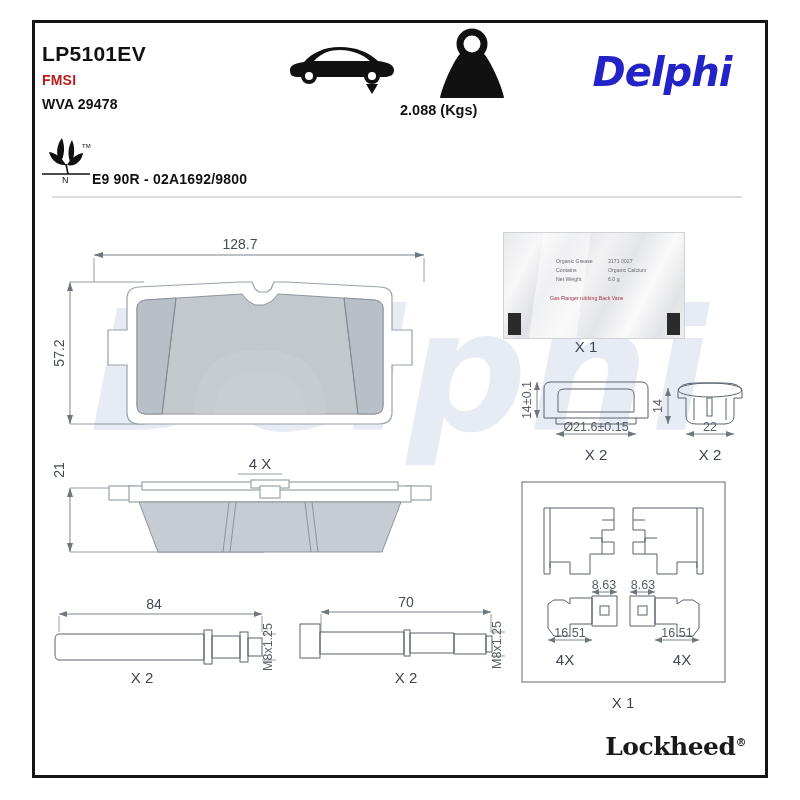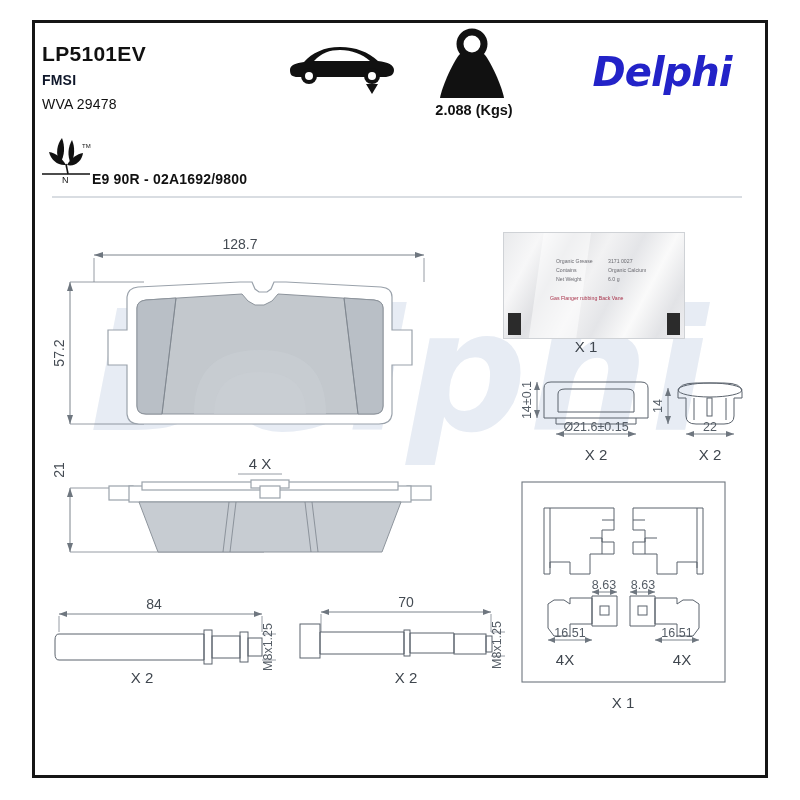--- a/index.html
+++ b/index.html
@@ -16,32 +16,32 @@
   
   .frame{position:absolute;left:32px;top:20px;width:730px;height:752px;
     border:3px solid #151515;background:transparent;z-index:1;}
 
   .divider{position:absolute;left:52px;top:196px;width:690px;height:2px;
     background:#d9dde2;z-index:3;}
 
   
   .hdr{position:absolute;left:0;top:0;width:730px;height:128px;z-index:4;}
   .part-no{position:absolute;left:10px;top:22px;font-size:21px;font-weight:700;color:#111;letter-spacing:.3px;}
-  .fmsi{position:absolute;left:10px;top:52px;font-size:14px;font-weight:700;color:#0f172a;letter-spacing:.2px;}
-  .wva{position:absolute;left:10px;top:76px;font-size:14px;font-weight:400;color:#111;letter-spacing:.2px;}
+  .fmsi{position:absolute;left:10px;top:52px;font-size:14px;font-weight:700;color:#b91c1c;letter-spacing:.2px;}
+  .wva{position:absolute;left:10px;top:76px;font-size:14px;font-weight:700;color:#111;letter-spacing:.2px;}
   .ece{position:absolute;left:60px;top:151px;font-size:14px;font-weight:700;color:#111;letter-spacing:.2px;}
 
   .eco{position:absolute;left:6px;top:114px;width:56px;height:50px;}
   .brand{position:absolute;left:540px;top:28px;width:180px;height:48px;
     font-family:"DejaVu Sans",sans-serif;font-weight:700;font-style:italic;
     font-size:40px;color:#2323c8;letter-spacing:-1px;line-height:48px;text-align:center;}
 
   .axle{position:absolute;left:250px;top:14px;width:120px;height:62px;}
   .weight-ico{position:absolute;left:398px;top:10px;width:84px;height:72px;}
-  .weight-txt{position:absolute;left:368px;top:82px;width:148px;text-align:center;
+  .weight-txt{position:absolute;left:368px;top:82px;width:148px;
     font-size:14.5px;font-weight:700;color:#111;}
 
   
   .draw{position:absolute;left:24px;top:20px;width:730px;height:752px;z-index:5;}
   svg{display:block;overflow:visible;}
   .ln{fill:none;stroke:#5b636d;stroke-width:1;}
   .thin{fill:none;stroke:#7c848d;stroke-width:.8;}
   .dim{fill:none;stroke:#6e767f;stroke-width:.9;}
   .pad-plate{fill:#ffffff;stroke:#9aa2ab;stroke-width:1.2;}
   .fric{fill:#c3c8cd;stroke:#8d949c;stroke-width:1;}
@@ -322,14 +322,17 @@
       <rect class="ln" x="462" y="616" width="6" height="16" fill="#f2f3f4"></rect>
       <line class="thin" x1="467" y1="612" x2="481" y2="612"></line>
       <line class="thin" x1="467" y1="636" x2="481" y2="636"></line>
       <text class="dtxt" x="477" y="625" text-anchor="middle" transform="rotate(-90 477 625)">M8x1.25</text>
       <text class="qty" x="382" y="663" text-anchor="middle">X 2</text>
     </g>
 
   </svg>
   </div>
 
+  <div class="lockheed">
+    <span>Lockheed</span><sup>®</sup>
+  </div>
 
 </div>
 
 </body></html>

